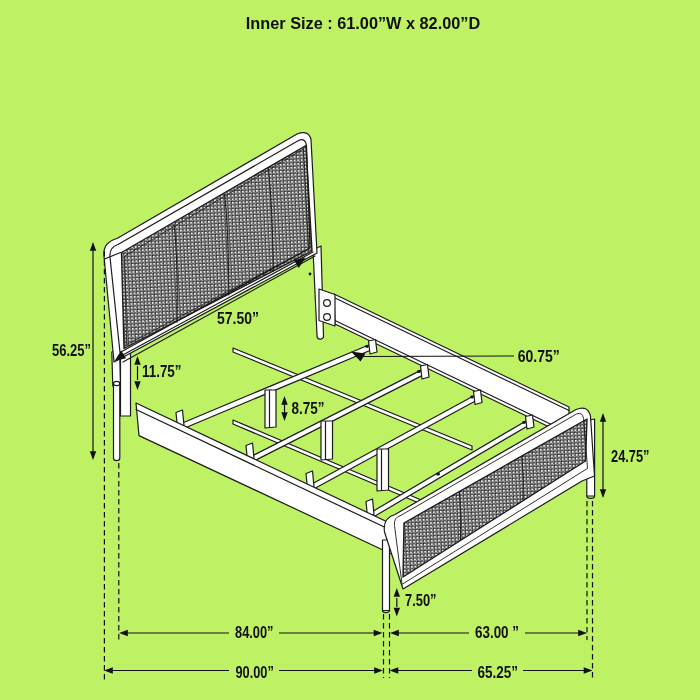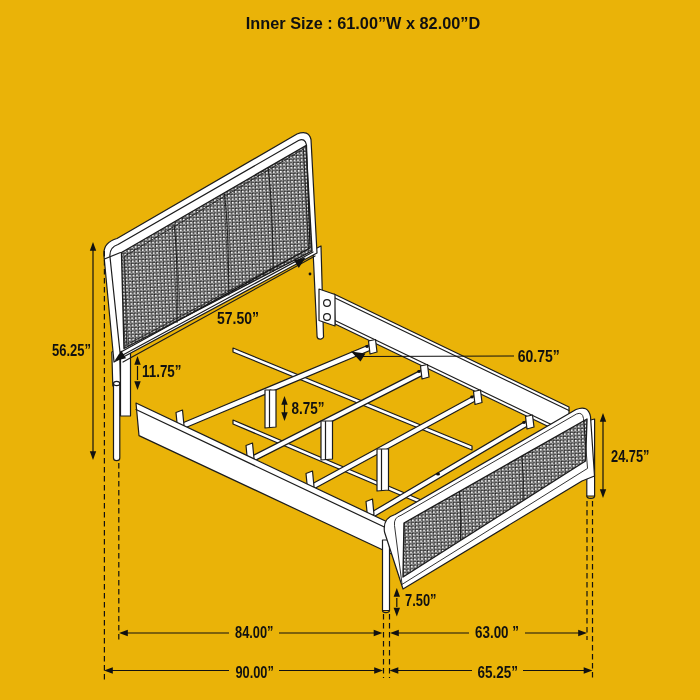--- a/index.html
+++ b/index.html
@@ -1,16 +1,16 @@
 <!DOCTYPE html>
 <html><head>
 <meta charset="utf-8">
 <style>
   html,body{margin:0;padding:0;background:#ffffff;}
-  #stage{width:700px;height:700px;position:relative;background:#eab308;overflow:hidden;}
+  #stage{width:700px;height:700px;position:relative;background:#bef264;overflow:hidden;}
   svg{position:absolute;top:0;left:0;}
   text{font-family:"Liberation Sans", sans-serif;font-weight:bold;fill:#111;}
 </style>
 </head>
 <body>
 <div id="stage">
 <svg width="700" height="700" viewBox="0 0 700 700">
 <defs>
   <pattern id="cane" width="3.55" height="3.55" patternUnits="userSpaceOnUse" patternTransform="rotate(-3)">
     <rect x="0.42" y="0.42" width="2.45" height="2.45" fill="none" stroke="#101010" stroke-width="0.66"></rect>

